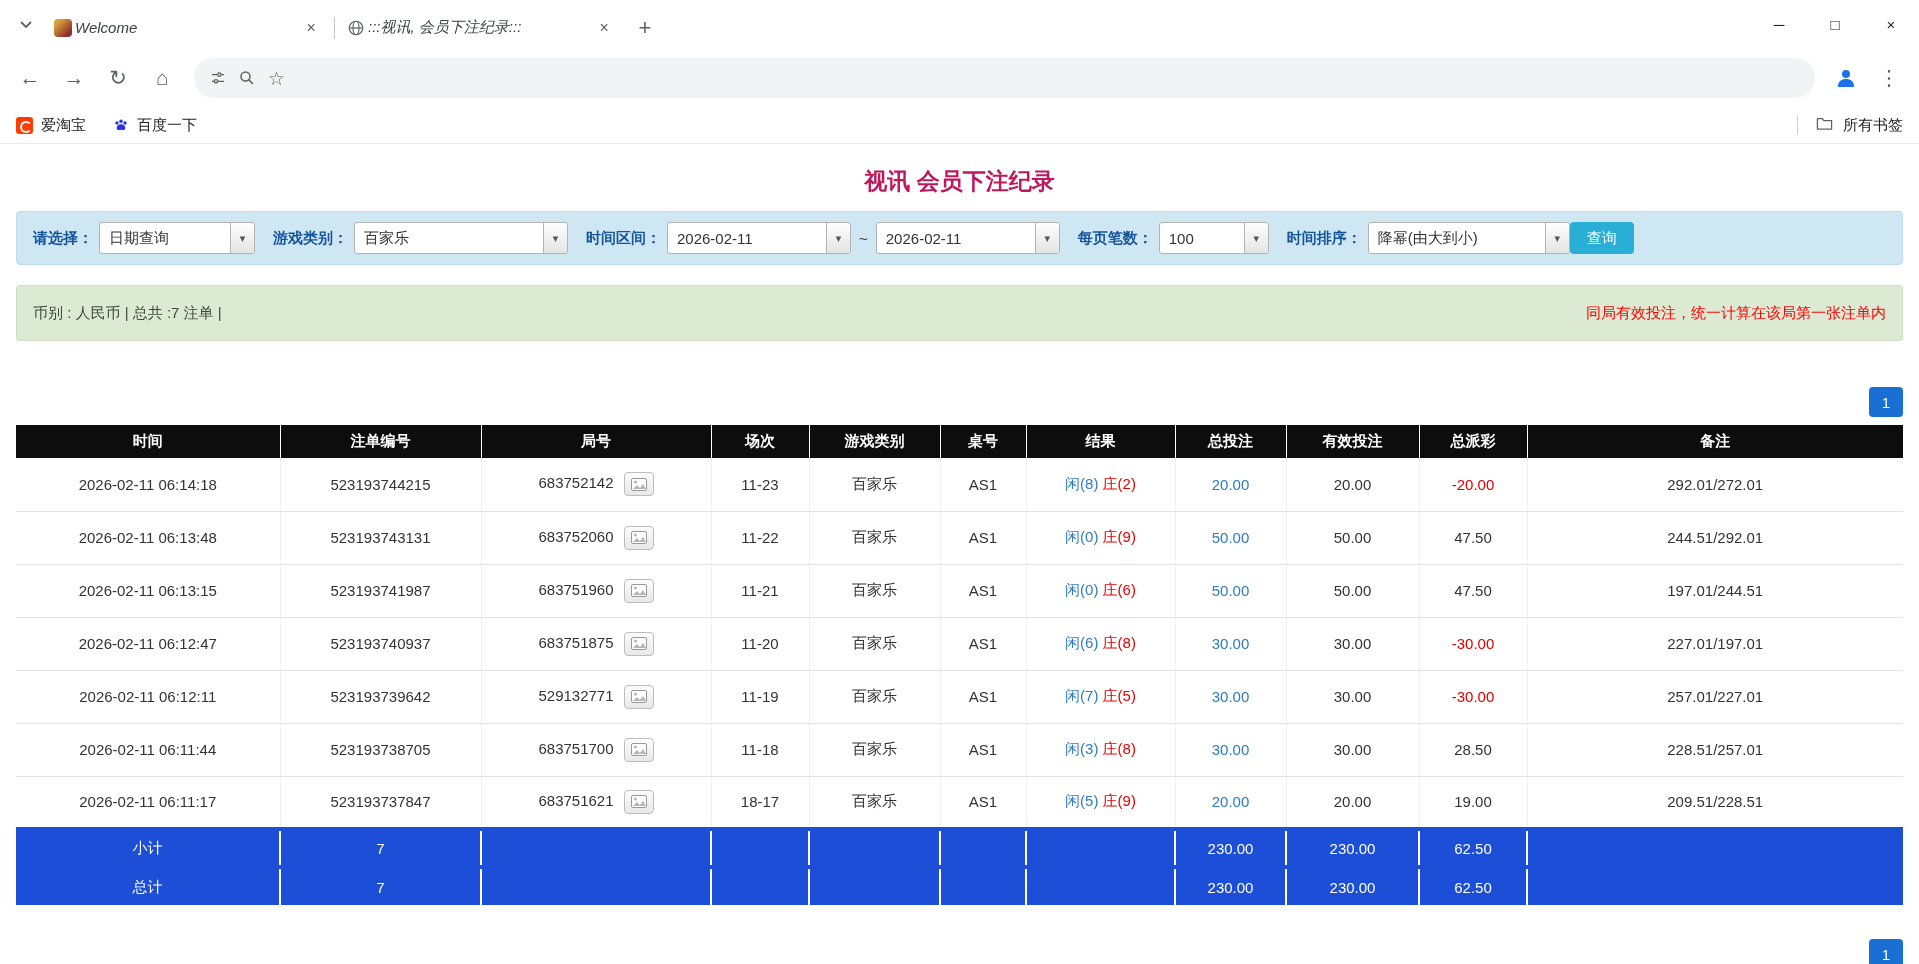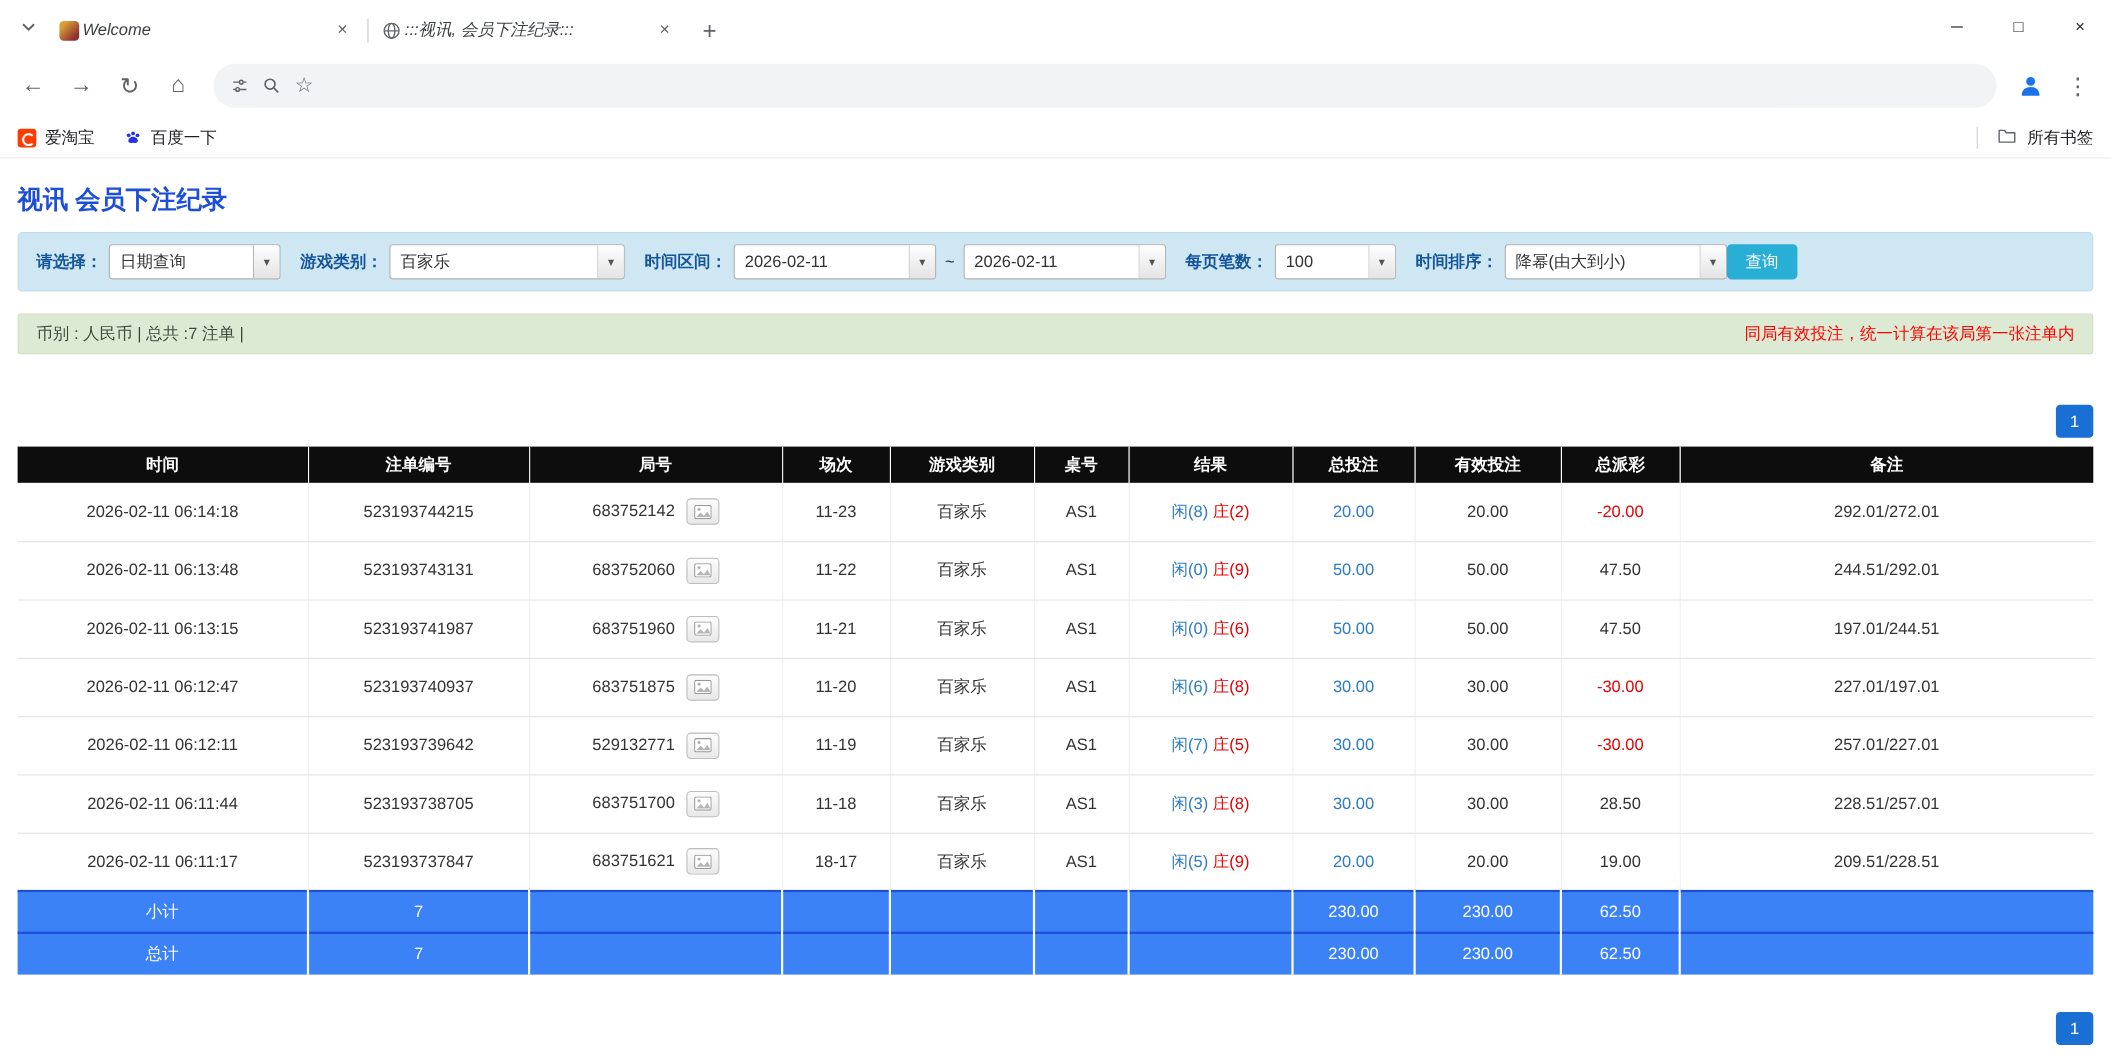--- a/index.html
+++ b/index.html
@@ -29,35 +29,35 @@
 
   .bookmarksbar { height:37px; display:flex; padding:0 16px; gap:26px; background:#fff; border-bottom:1px solid #e8eaed; font-size:15px; color:#202124; }
   .bookmark { display:flex; align-items:center; gap:8px; }
   .bm-icon { width:17px; height:17px; flex:none; display:flex; align-items:center; justify-content:center; }
   .bm-icon.taobao { border-radius:3px; background:#ff3c00; position:relative; }
   .bm-icon.taobao::after { content:""; position:absolute; left:4px; top:4px; width:8px; height:8px; border:2px solid #fff; border-radius:50%; border-right-color:transparent; }
   .bm-right { margin-left:auto; display:flex; align-items:center; gap:10px; }
   .bm-sep { width:1px; height:20px; background:#d0d0d0; margin-right:8px; }
 
   
-  .page-title { padding:22px 16px 14px; font-size:23px; font-weight:bold; color:#1d4ed8; }
+  .page-title { padding:22px 16px 14px; font-size:23px; font-weight:bold; color:#be185d;text-align:center; }
 
   .filterbar { margin:0 16px; height:54px; background:#cfe6f3; border:1px solid #bedcee; border-radius:4px;
                display:flex; align-items:center; padding:0 16px; }
   .flabel { font-size:15px; font-weight:bold; color:#15569a; margin:0 6px 0 18px; white-space:nowrap; }
   .flabel.first { margin-left:0; }
   .combo { height:32px; background:#fff; border:1px solid #b3b3b3; border-radius:3px; display:flex; align-items:center; flex:none; }
   .combo-text { flex:1; padding:0 9px; font-size:15px; color:#333; white-space:nowrap; overflow:hidden; }
   .combo-btn { width:24px; height:100%; border-left:1px solid #b3b3b3; background:linear-gradient(#fefefe,#e4e4e4);
                display:flex; align-items:center; justify-content:center; font-size:11px; color:#555; border-radius:0 3px 3px 0; }
   .w160{width:156px}.w214{width:214px}.w184{width:184px}.w110{width:110px}.w202{width:202px}
   .tilde { margin:0 8px; font-size:15px; color:#333; }
   .search-btn { height:32px; padding:0 17px; background:#29aed6; color:#fff; border:none; border-radius:4px; font-size:15px; cursor:pointer; }
 
-  .greenbar { margin:20px 16px 0; height:37px; background:#dcead3; border:1px solid #cfe0c3; border-radius:3px;
+  .greenbar { margin:20px 16px 0; height:56px; background:#dcead3; border:1px solid #cfe0c3; border-radius:3px;
               display:flex; align-items:center; justify-content:space-between; padding:0 16px; font-size:15px; }
   .summary { color:#3c4a3c; }
   .notice { color:#ff0000; }
 
   .pager { display:flex; justify-content:flex-end; margin:0 16px; }
   .pager.top { margin-top:46px; margin-bottom:8px; }
   .pager.bottom { margin-top:34px; }
   .pager-btn { min-width:34px; height:30px; padding:0 6px; background:#1a6fd4; color:#fff; border-radius:4px;
                display:flex; align-items:center; justify-content:center; font-size:15px; cursor:pointer; }
 
@@ -65,21 +65,21 @@
   .records thead th { background:#0d0d0d; color:#fff; height:33px; font-weight:bold; border-right:1px solid #fff; text-align:center; }
   .records thead th:last-child { border-right:none; }
   .records td { text-align:center; }
   .data-row td { height:53px; border-bottom:1px solid #e3e3e3; border-right:1px solid #f0f0f0; color:#333; background:#fff; }
   .data-row td:last-child { border-right:none; }
   td.blue, .player { color:#2e7cc3; }
   .banker { color:#e60000; }
   td.neg { color:#e60000; }
   .imgbtn { display:inline-flex; align-items:center; justify-content:center; width:30px; height:24px; border:1px solid #bdbdbd;
             border-radius:4px; background:linear-gradient(#fcfcfc,#e8e8e8); margin-left:10px; vertical-align:middle; cursor:pointer; }
-  .footer-row td { background:#3b82f6; color:#fff; height:38px; border-right:2px solid #fff; border-top:2px solid #1d4ed8;text-align:center; }
+  .footer-row td { background:#1d4ed8; color:#fff; height:38px; border-right:2px solid #fff; border-top:4px solid #1d4ed8;text-align:center; }
   .footer-row td:last-child { border-right:none; }
 </style>
 </head>
 <body>
 
 <div class="tabbar">
   <div class="tab-search">
     <svg width="12" height="8" viewBox="0 0 12 8">
         <path d="M1 1l5 5 5-5" fill="none" stroke="#5f6368" stroke-width="1.8"></path>
       </svg>

